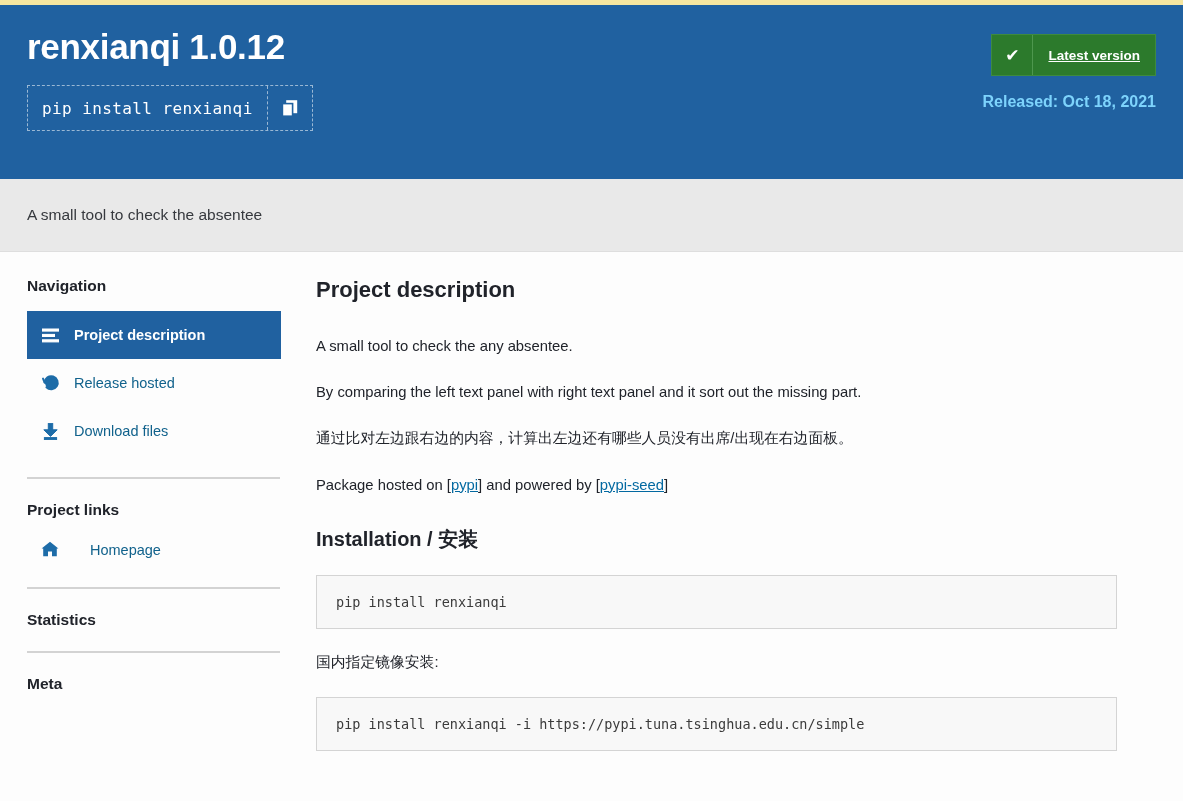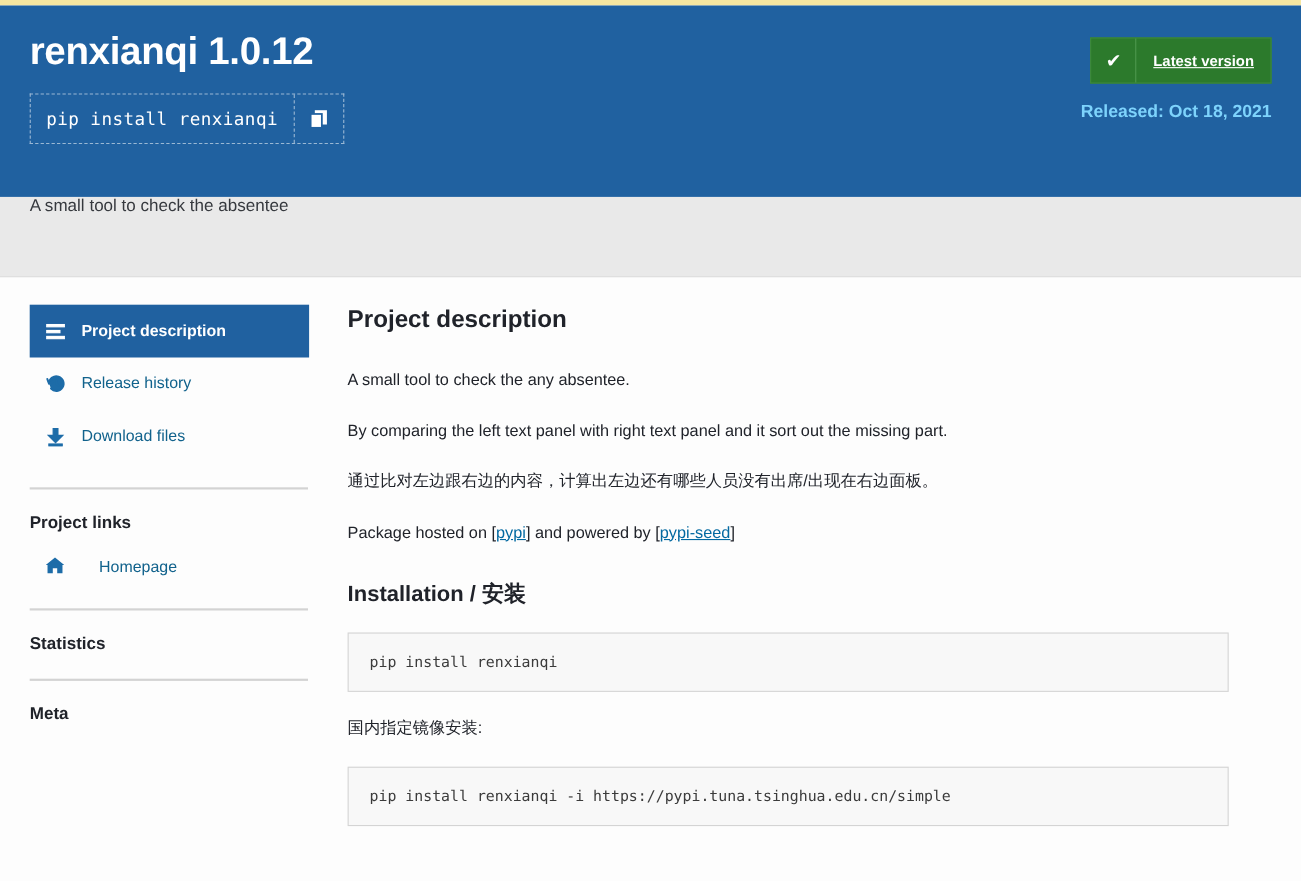--- a/index.html
+++ b/index.html
@@ -101,20 +101,21 @@
     font-weight: bold;
     white-space: nowrap;
   }
 
   
   .subtitle-bar {
     background: #e9e9e9;
     border-bottom: 1px solid #dedede;
     height: 73px;
     display: flex;
+    align-items: center;
     padding: 0 27px;
   }
   .subtitle-bar .txt {
     font-size: 15.5px;
     color: #36393e;
   }
 
   
   .layout {
     display: flex;
@@ -260,41 +261,42 @@
 </div>
 
 <div class="subtitle-bar">
   <div class="txt">A small tool to check the absentee</div>
 </div>
 
 <div class="layout">
 
   <div class="sidebar">
 
+    <div class="side-h">Navigation</div>
 
     <div class="nav-item active">
       <span class="ico">
         <svg width="17" height="15" viewBox="0 0 17 15">
           <rect x="0" y="1" width="17" height="2.1"></rect>
           <rect x="0" y="6.4" width="12.5" height="2.1"></rect>
           <rect x="0" y="11.8" width="17" height="2.1"></rect>
         </svg>
       </span>
       <span>Project description</span>
     </div>
 
     <div class="nav-item">
       <span class="ico">
         <svg width="18" height="18" viewBox="0 0 18 18" fill="none" stroke-width="1.9">
           <path d="M2.6 8.4 A6.6 6.6 0 1 1 4.4 13.3" stroke-linecap="round"></path>
           <path d="M1 4.6 L2.6 8.7 L6.5 7.1" stroke-linejoin="round" stroke-linecap="round" fill="none"></path>
           <path d="M9 5.4 L9 9.1 L11.6 10.6" stroke-linecap="round"></path>
         </svg>
       </span>
-      <span>Release history</span>
+      <span>Release hosted</span>
     </div>
 
     <div class="nav-item">
       <span class="ico">
         <svg width="17" height="17" viewBox="0 0 17 17">
           <rect x="6.3" y="0.6" width="4.4" height="7.2"></rect>
           <path d="M1.8 6.8 L8.5 13.4 L15.2 6.8 Z"></path>
           <rect x="2.4" y="14.6" width="12.2" height="2"></rect>
         </svg>
       </span>

